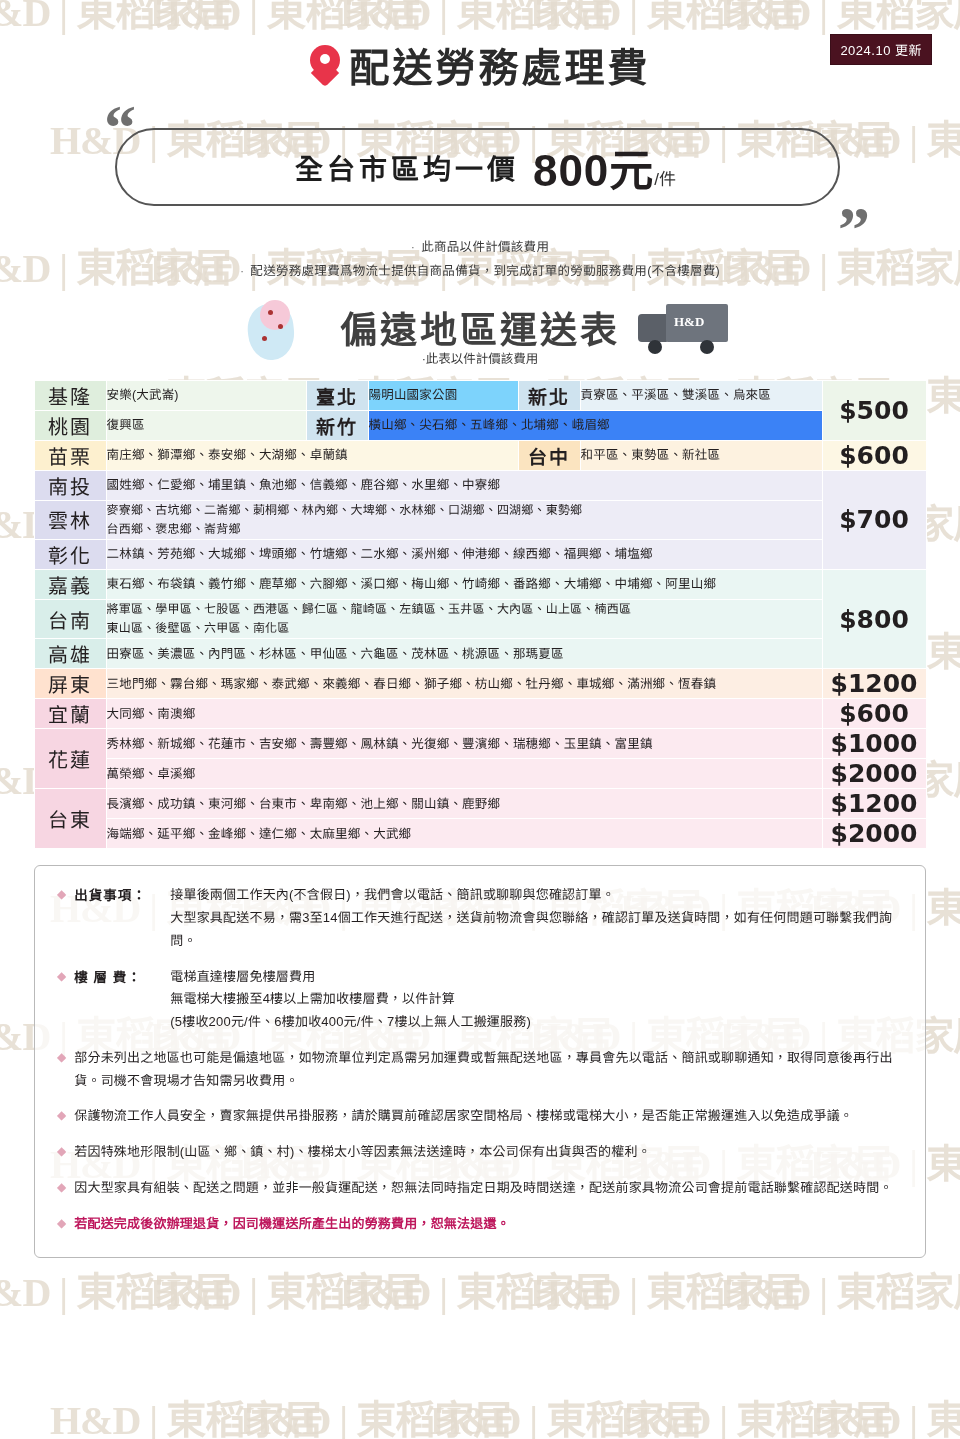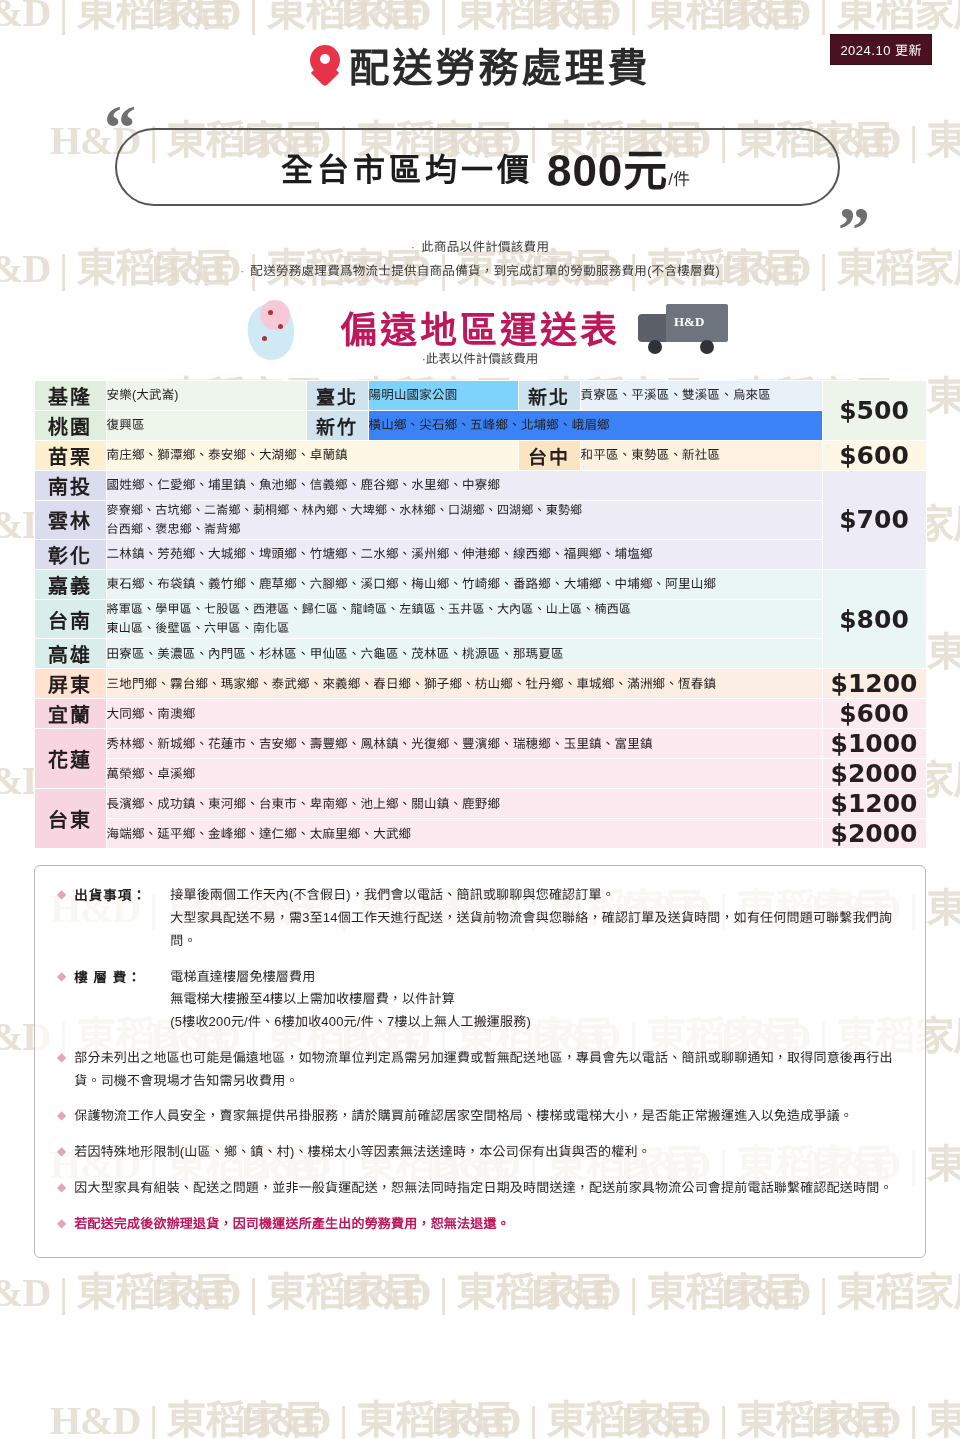--- a/index.html
+++ b/index.html
@@ -58,36 +58,36 @@
     font-weight:bold; line-height:1;
   }
   .quote-left { left:44px; top:-12px; }
   .quote-right { right:30px; bottom:-42px; }
   .price-pill {
     position:absolute; left:55px; right:60px; top:20px; height:78px;
     border:2px solid #555; border-radius:40px;
     display:flex; align-items:center; justify-content:center;
   }
   .price-pill .ptext {
-    font-size:32px; font-weight:bold; letter-spacing:4px; color:#1d1d1d;
+    font-size:28px; font-weight:bold; letter-spacing:4px; color:#1d1d1d;
     font-family:Liberation Sans, sans-serif;
     margin-left:16px;
   }
   .price-pill .pnum { font-size:44px; font-weight:bold; letter-spacing:1px; }
   .price-pill .punit { font-size:17px; color:#333; align-self:flex-end; margin-bottom:14px; }
 
   .notes-top { margin:16px 0 0 0; text-align:center; }
   .notes-top div { font-size:12.5px; color:#3a3a3a; line-height:1.9; letter-spacing:.3px; }
   .notes-top .bullet { color:#777; margin-right:6px; }
 
   
   .sec2 { position:relative; height:78px; margin-top:10px; }
   .sec2-title {
     text-align:center; font-size:37px; font-weight:bold; letter-spacing:3px;
-    color:#be185d; font-family:"DejaVu Sans", sans-serif; padding-top:6px;
+    color:#404040; font-family:"DejaVu Sans", sans-serif; padding-top:6px;
   }
   .tw-map {
     position:absolute; left:238px; top:4px; width:74px; height:66px;
   }
   .tw-map .m1 {
     position:absolute; left:10px; top:6px; width:46px; height:56px;
     background:#cfe9f5; border-radius:46% 40% 50% 48%;
     transform:rotate(-6deg);
   }
   .tw-map .m2 {
@@ -104,21 +104,21 @@
   .truck .w1, .truck .w2 { position:absolute; bottom:4px; width:14px; height:14px; background:#2f3338; border-radius:50%; }
   .truck .w1 { left:10px; } .truck .w2 { left:62px; }
   .sec2-note { text-align:center; font-size:12.5px; color:#3a3a3a; margin-top:-6px; }
 
   
   table.rates { width:892px; margin:8px auto 0 auto; border-collapse:collapse; table-layout:fixed; }
   table.rates td {
     border:1px solid #ffffff; padding:0; vertical-align:middle;
   }
   .cty {
-    font-size:20px; font-weight:bold; text-align:center; letter-spacing:2px;
+    font-size:20px; font-weight:normal; text-align:center; letter-spacing:2px;
     width:72px; padding:6px 2px;
   }
   .cty2 {
     font-size:19px; font-weight:bold; text-align:center; letter-spacing:2px;
     width:62px; padding:6px 2px;
   }
   .areas { font-size:12.5px; padding:6px 8px; line-height:1.6; letter-spacing:.2px; }
   .areas.small { font-size:12px; }
   .price { font-size:25px; font-weight:bold; text-align:center; width:104px; font-family:"DejaVu Sans", sans-serif; }
 

